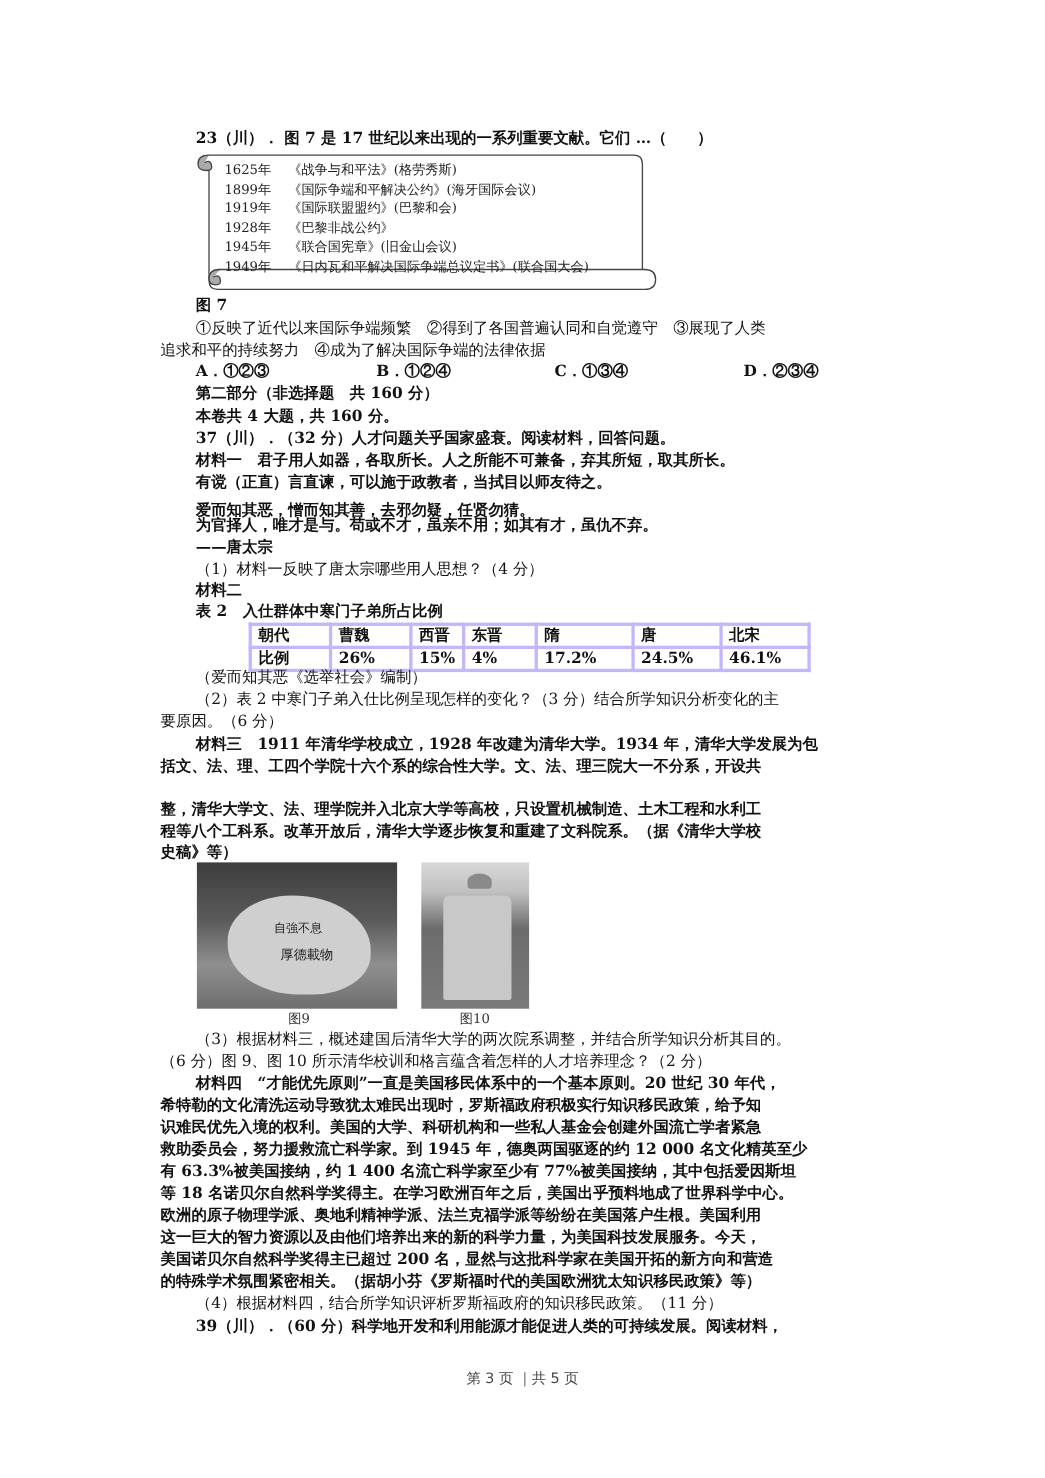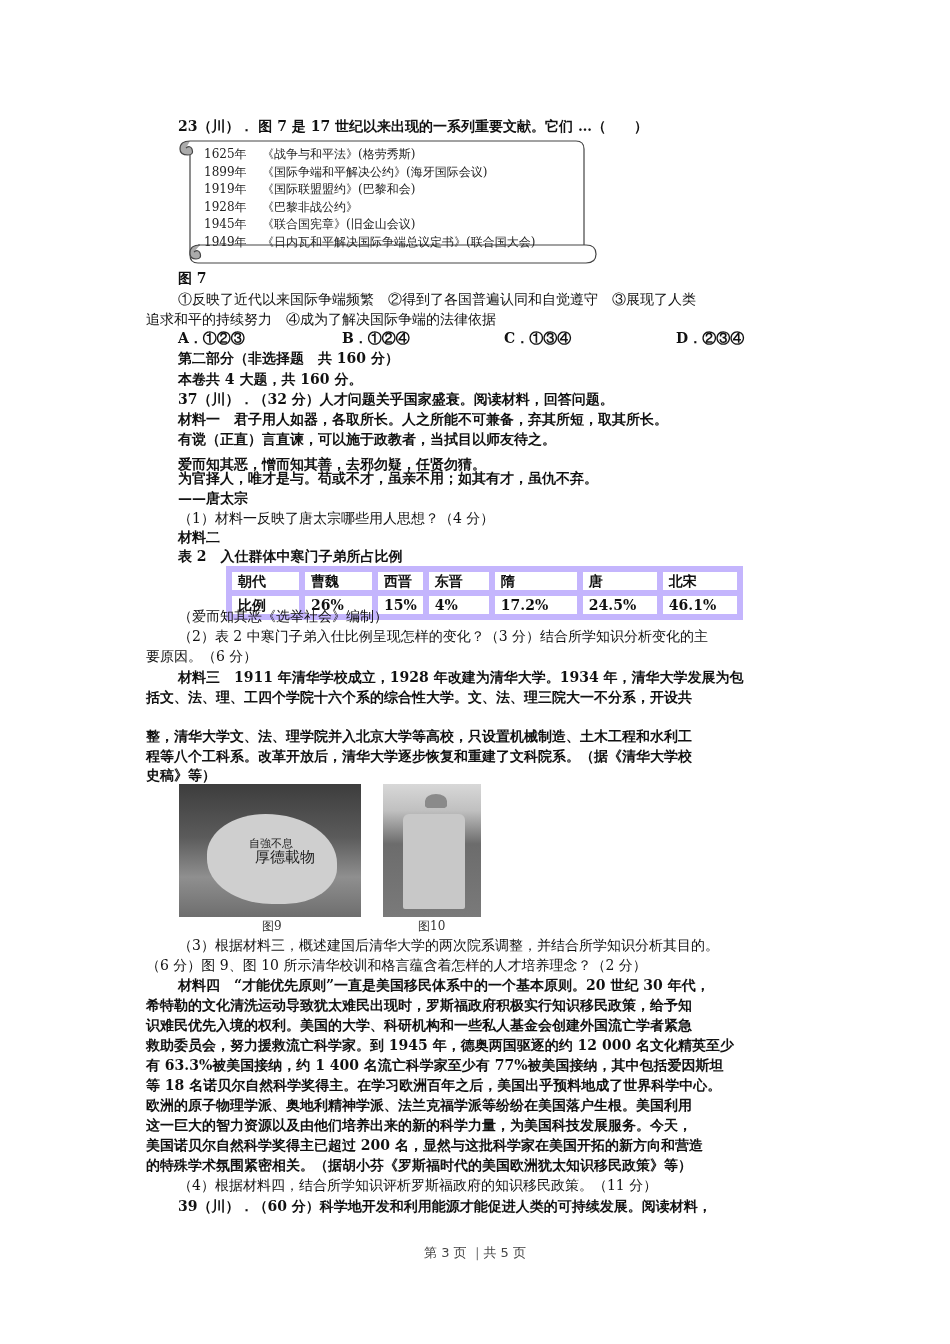--- a/index.html
+++ b/index.html
@@ -17,21 +17,21 @@
     position: absolute; left: 178px; top: 139px; width: 420px; height: 128px;
   }
   .scroll svg { position: absolute; left: 0; top: 0; }
   .scroll .rows { position: absolute; left: 26px; top: 7px; font-size: 12px; line-height: 17.5px; color: #222; }
   .scroll .row { white-space: nowrap; }
   .scroll .yr { display: inline-block; width: 58px; }
   table.ratio {
     position: absolute; left: 226px; top: 566px; border-collapse: collapse;
     font-size: 14px; font-weight: bold;
   }
-  table.ratio td { border: 6px solid #c4b5fd; padding: 0 6px; height: 19px; line-height: 18px; }
+  table.ratio td { border: 3px solid #c4b5fd; padding: 0 6px; height: 19px; line-height: 18px; }
   .photo { position: absolute; background: #888; overflow: hidden; }
   .cap { position: absolute; font-size: 12px; color: #333; }
   .footer { position: absolute; top: 1244px; left: 0; width: 950px; text-align: center; font-size: 13px; color: #444; font-family: "DejaVu Sans", sans-serif; }
 </style>
 </head>
 <body>
 
 <div class="page">
 
   <div class="line ind b" style="top:116px;">23（川）． 图 7 是 17 世纪以来出现的一系列重要文献。它们 …（　　）</div>
@@ -103,21 +103,21 @@
 
   <div class="line ind b" style="top:667px;">材料三　1911 年清华学校成立，1928 年改建为清华大学。1934 年，清华大学发展为包</div>
   <div class="line full b" style="top:687px;">括文、法、理、工四个学院十六个系的综合性大学。文、法、理三院大一不分系，开设共</div>
   <div class="line full b" style="top:726px;">整，清华大学文、法、理学院并入北京大学等高校，只设置机械制造、土木工程和水利工</div>
   <div class="line full b" style="top:746px;">程等八个工科系。改革开放后，清华大学逐步恢复和重建了文科院系。（据《清华大学校</div>
   <div class="line full b" style="top:765px;">史稿》等）</div>
 
   <div class="photo" style="left:179px; top:784px; width:182px; height:133px; background:linear-gradient(180deg,#3d3d3d 0%,#5b5b5b 40%,#8f8f8f 70%,#6e6e6e 100%);">
     <div style="position:absolute; left:28px; top:30px; width:130px; height:90px; background:#cfcfcf; border-radius:45% 55% 40% 50%;"></div>
     <div style="position:absolute; left:70px; top:52px; font-size:11px; color:#222; font-family:'DejaVu Serif',serif;">自強不息</div>
-    <div style="position:absolute; left:76px; top:64px; font-size:15px; color:#222; font-family:'DejaVu Serif',serif;">厚德載物</div>
+    <div style="position:absolute; left:76px; top:76px; font-size:12px; color:#222; font-family:'DejaVu Serif',serif;">厚德載物</div>
   </div>
   <div class="cap" style="left:262px; top:918px;">图9</div>
 
   <div class="photo" style="left:383px; top:784px; width:98px; height:133px; background:linear-gradient(180deg,#d8d8d8 0%,#c0c0c0 20%,#6c6c6c 45%,#7a7a7a 100%);">
     <div style="position:absolute; left:42px; top:10px; width:22px; height:14px; background:#8a8a8a; border-radius:50% 50% 20% 20%;"></div>
     <div style="position:absolute; left:20px; top:30px; width:62px; height:95px; background:#c8c8c8; border-radius:6px 6px 2px 2px;"></div>
   </div>
   <div class="cap" style="left:418px; top:918px;">图10</div>
 
   <div class="line" style="top:935px; left:178px;">（3）根据材料三，概述建国后清华大学的两次院系调整，并结合所学知识分析其目的。</div>

